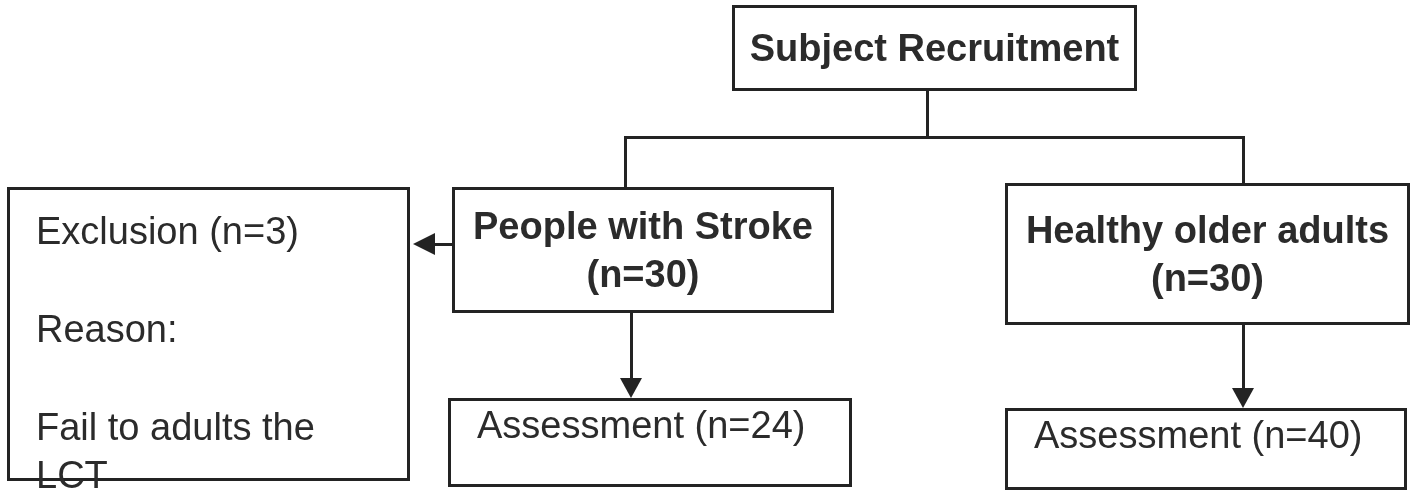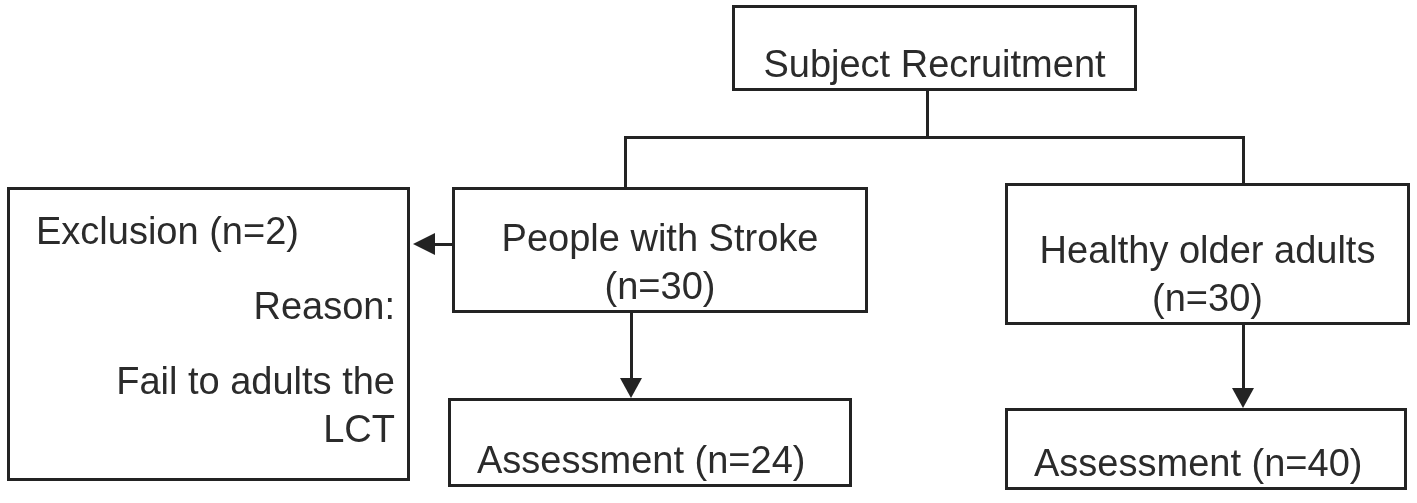--- a/index.html
+++ b/index.html
@@ -22,39 +22,40 @@
     border: 3px solid #232323;
     background: #ffffff;
     font-size: 38px;
     line-height: 48px;
     color: #2b2b2b;
   }
   .box.center {
     display: flex;
     flex-direction: column;
     align-items: center;
-    justify-content: flex-end;
+    justify-content: center;
     text-align: center;
+    font-weight: bold;
   }
   .box.vcenter-left {
     display: flex;
     flex-direction: column;
-    justify-content: flex-end;
+    justify-content: flex-start;
     padding-left: 26px;
   }
   .box .bline { display: block; }
 
   
   #box-subject     { left: 732px;  top: 5px;   width: 405px; height: 86px; }
-  #box-stroke      { left: 452px;  top: 187px; width: 416px; height: 126px; }
+  #box-stroke      { left: 452px;  top: 187px; width: 382px; height: 126px; }
   #box-healthy     { left: 1005px; top: 183px; width: 405px; height: 142px; }
   #box-exclusion   { left: 7px;    top: 187px; width: 403px; height: 294px;
                      padding: 17px 12px 0 26px; }
   #box-exclusion p { margin: 0; }
-  #box-exclusion p + p { margin-top: 27px; text-align: right; }
+  #box-exclusion p + p { margin-top: 50px; }
   #box-assess24    { left: 448px;  top: 398px; width: 404px; height: 89px; }
   #box-assess30    { left: 1005px; top: 408px; width: 402px; height: 82px; }
 
   
   .line { position: absolute; background: #232323; }
   #stub-top     { left: 926px;  top: 91px;  width: 3px;   height: 47px; }
   #rail         { left: 624px;  top: 136px; width: 621px; height: 3px; }
   #drop-left    { left: 624px;  top: 136px; width: 3px;   height: 54px; }
   #drop-right   { left: 1242px; top: 136px; width: 3px;   height: 50px; }
   #excl-line    { left: 430px;  top: 243px; width: 24px;  height: 3px; }
@@ -99,21 +100,21 @@
 
   <div class="box center" id="box-healthy">
     <span class="bline">Healthy older adults</span>
     <span class="bline">(n=30)</span>
   </div>
 
   <div class="line" id="excl-line"></div>
   <div class="arrow-left" id="excl-head"></div>
 
   <div class="box" id="box-exclusion">
-    <p>Exclusion (n=2)</p>
+    <p>Exclusion (n=3)</p>
     <p>Reason:</p>
     <p>Fail to adults the LCT</p>
   </div>
 
   <div class="line" id="down1-line"></div>
   <div class="arrow-down" id="down1-head"></div>
 
   <div class="box vcenter-left" id="box-assess24">
     <span class="bline">Assessment (n=24)</span>
   </div>

